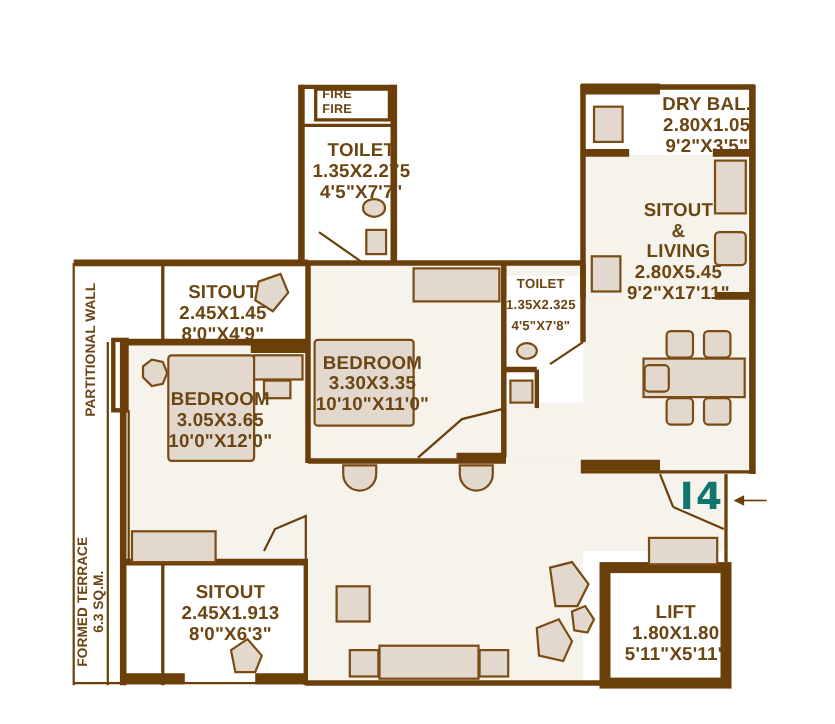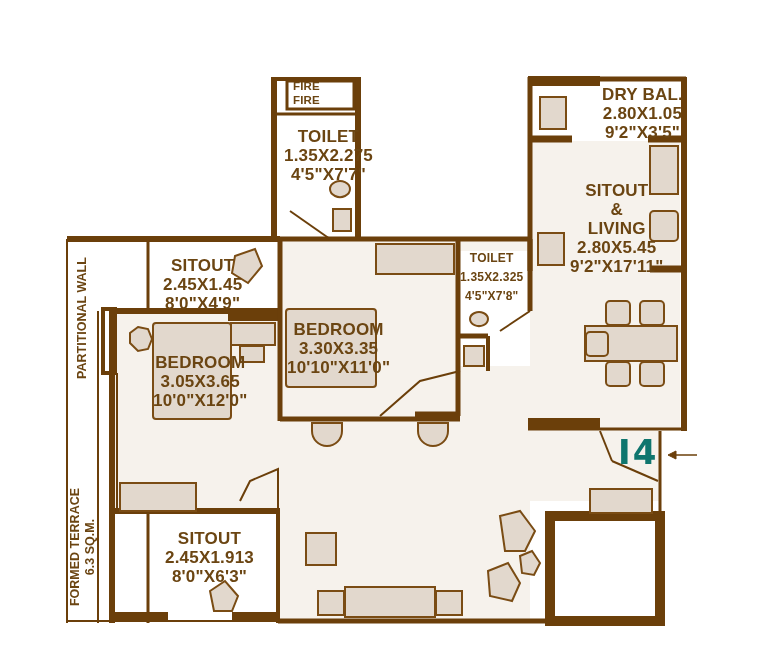--- a/index.html
+++ b/index.html
@@ -175,20 +175,25 @@
   <div class="lbl" style="left:153px; top:342px;">
     <span>BEDROOM</span>
     <span>3.05X3.65</span>
     <span>10'0"X12'0"</span>
   </div>
   <div class="lbl" style="left:165px; top:518px;">
     <span>SITOUT</span>
     <span>2.45X1.913</span>
     <span>8'0"X6'3"</span>
   </div>
+  <div class="lbl" style="left:568px; top:536px;">
+    <span>LIFT</span>
+    <span>1.80X1.80</span>
+    <span>5'11"X5'11"</span>
+  </div>
 
   <div class="vlabel" style="left:74px; top:372px; width:130px;">
     <span>PARTITIONAL WALL</span>
   </div>
   <div class="vlabel" style="left:68px; top:600px; width:128px; line-height:15px;">
     <span style="display:block">FORMED TERRACE</span>
     <span style="display:block">6.3 SQ.M.</span>
   </div>
 
   <div class="flatno">I4</div>

